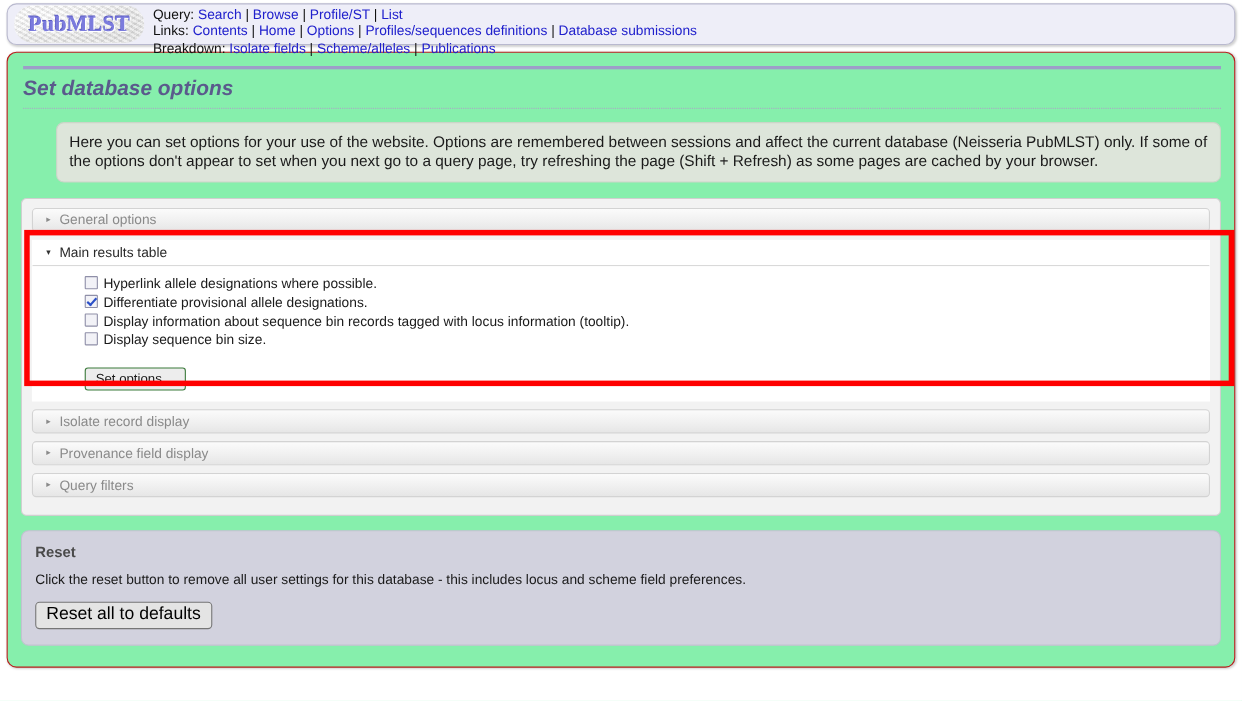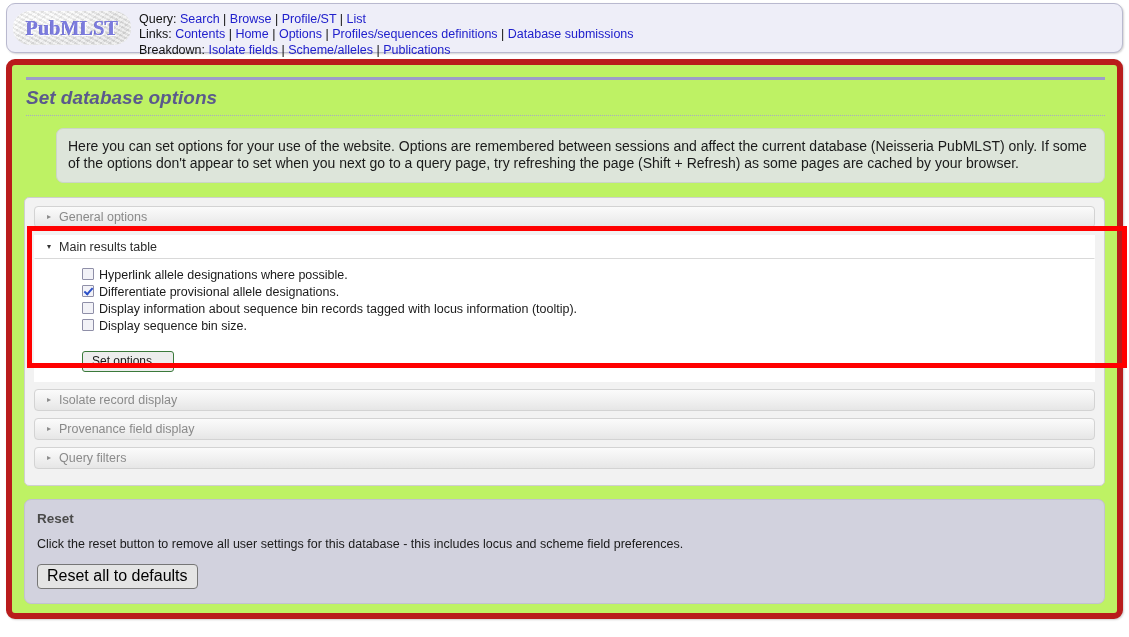--- a/index.html
+++ b/index.html
@@ -13,21 +13,21 @@
     width: 1129px;
     height: 637px;
     overflow: hidden;
     font-size: 12px;
     color: #222222;
   }
 
   
   .header-banner {
     margin: 3px 6px 0 6px;
-    height: 50px;
+    height: 38px;
     background: #eeeef8;
     border: 1px solid #b9b9cf;
     border-radius: 9px;
     box-shadow: 1px 1px 2px rgba(0,0,0,0.18);
     display: flex;
     align-items: center;
     box-sizing: border-box;
   }
   .logo {
     width: 118px;
@@ -73,22 +73,22 @@
   }
   .nav-lines a {
     color: #2020cc;
     text-decoration: none;
   }
   .nav-sep { color: #111111; }
 
   
   .content-panel {
     margin: 6px 6px 0 6px;
-    background: #bef264;
-    border: 6px solid #b91c1c;
+    background: #86efac;
+    border: 1px solid #b91c1c;
     border-radius: 9px;
     box-shadow: 1px 1px 2px rgba(0,0,0,0.18);
     box-sizing: border-box;
     padding: 8px 12px 12px 12px;
     height: 560px;
   }
 
   .page-title {
     font-family: "Liberation Sans", sans-serif;
     font-style: italic;

